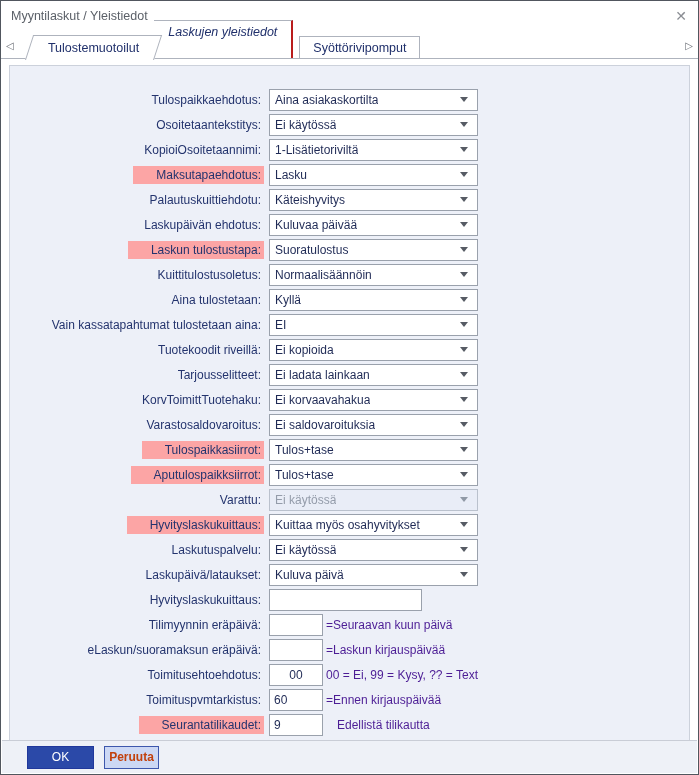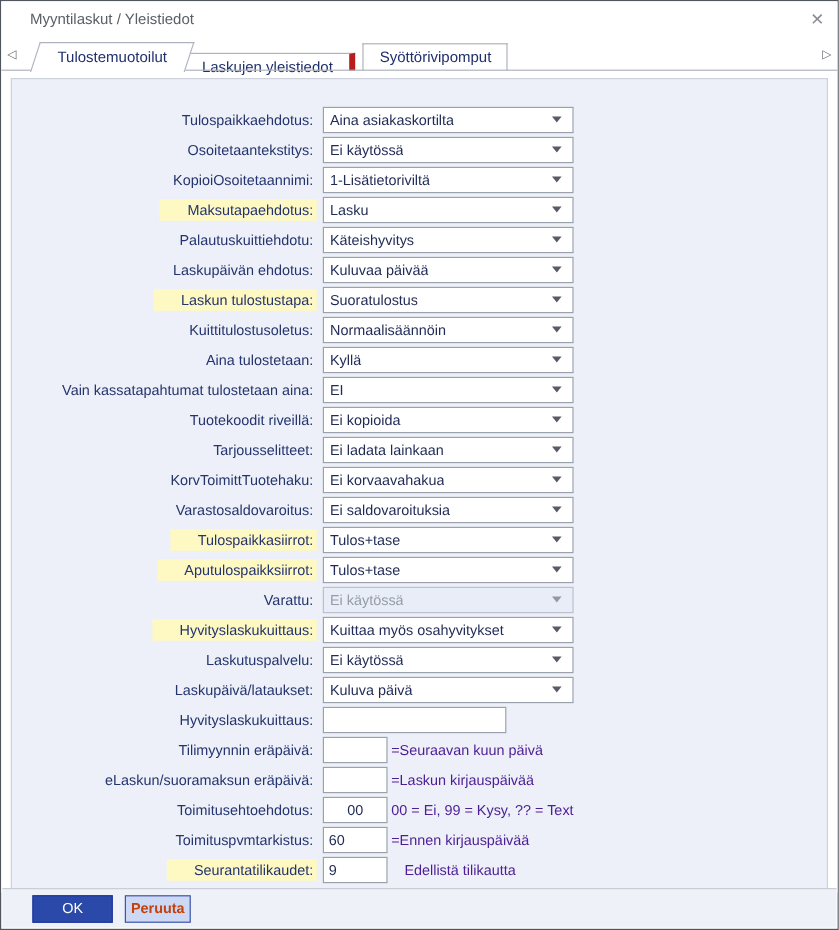--- a/index.html
+++ b/index.html
@@ -6,60 +6,60 @@
   html,body { background:#888; }
   body { font-family:"Liberation Sans", sans-serif; }
 
   .window {
     width:699px; height:775px; background:#fff;
     border:1px solid #51565e; position:relative; overflow:hidden;
   }
 
   
   .titlebar { height:30px; background:#fff; display:flex; align-items:center; }
-  .title { padding-left:24px; font-size:12.5px; color:#5b6068; }
+  .title { padding-left:10px; font-size:12.5px; color:#5b6068; }
   .close-btn { margin-left:auto; width:34px; height:30px; display:flex;
     align-items:center; justify-content:center; color:#8a8d93; font-size:14px; cursor:default; }
 
   
   .tabstrip { height:28px; background:#fff; position:relative; display:flex; align-items:flex-end; }
   .tabstrip::after { content:""; position:absolute; left:0; right:0; bottom:0; height:1px; background:#aeb3bd; }
   .tab-scroll { position:absolute; top:8px; font-size:10px; color:#6a6e76; line-height:14px; }
   .tab-scroll.left { left:5px; }
   .tab-scroll.right { right:5px; }
   .tabs { display:flex; align-items:flex-end; margin-left:24px; }
   .tab { font-size:12.5px; color:#20306b; background:#fff; white-space:nowrap; }
   .tab.slanted {
     height:25px; line-height:24px; padding:0 18px; margin-bottom:-1px;
     border:1px solid #aeb3bd; border-bottom:none;
     transform:skewX(-18deg); transform-origin:bottom left; z-index:2; position:relative;
   }
   .tab.slanted .tab-label { display:inline-block; transform:skewX(18deg); }
   .tab.plain {
-    height:15px; line-height:22px; padding:0 14px;
-    border-top:1px solid #aeb3bd; border-right:5px solid #b91c1c;
+    height:39px; line-height:22px; padding:0 14px;
+    border-top:1px solid #aeb3bd; border-right:2px solid #b91c1c;font-style:italic;
   }
   .tab.boxed {
     height:23px; line-height:22px; padding:0 13px; margin-left:6px;
     border:1px solid #aeb3bd; border-bottom:none;
   }
 
   
   .content { padding:6px 8px 0 8px; background:#fff; }
   .panel {
     background:#edf0f8; border:1px solid #ccd1db; height:679px;
     padding-top:21px; overflow:hidden;
   }
 
   .row { height:25px; display:flex; align-items:center; }
   .label-cell { width:254px; text-align:right; flex:0 0 254px; }
   .field-label {
     font-size:12px; color:#24346e; padding:2px 3px; display:inline-block; white-space:nowrap;
   }
-  .field-label.hl { background:#fef9c3;padding-left:23px; }
+  .field-label.hl { background:#fca5a5;padding-left:23px; }
   .control-cell { margin-left:5px; display:flex; align-items:center; }
 
   .combo {
     width:209px; height:22px; background:#fff; border:1px solid #9aa1ac;
     display:flex; align-items:center; cursor:default;
   }
   .combo-text { font-size:12px; color:#1f2a55; padding-left:5px; white-space:nowrap; overflow:hidden; }
   .combo-arrow {
     width:0; height:0; border-left:4px solid transparent; border-right:4px solid transparent;
     border-top:5px solid #565b64; margin-left:auto; margin-right:9px; flex:0 0 auto;

